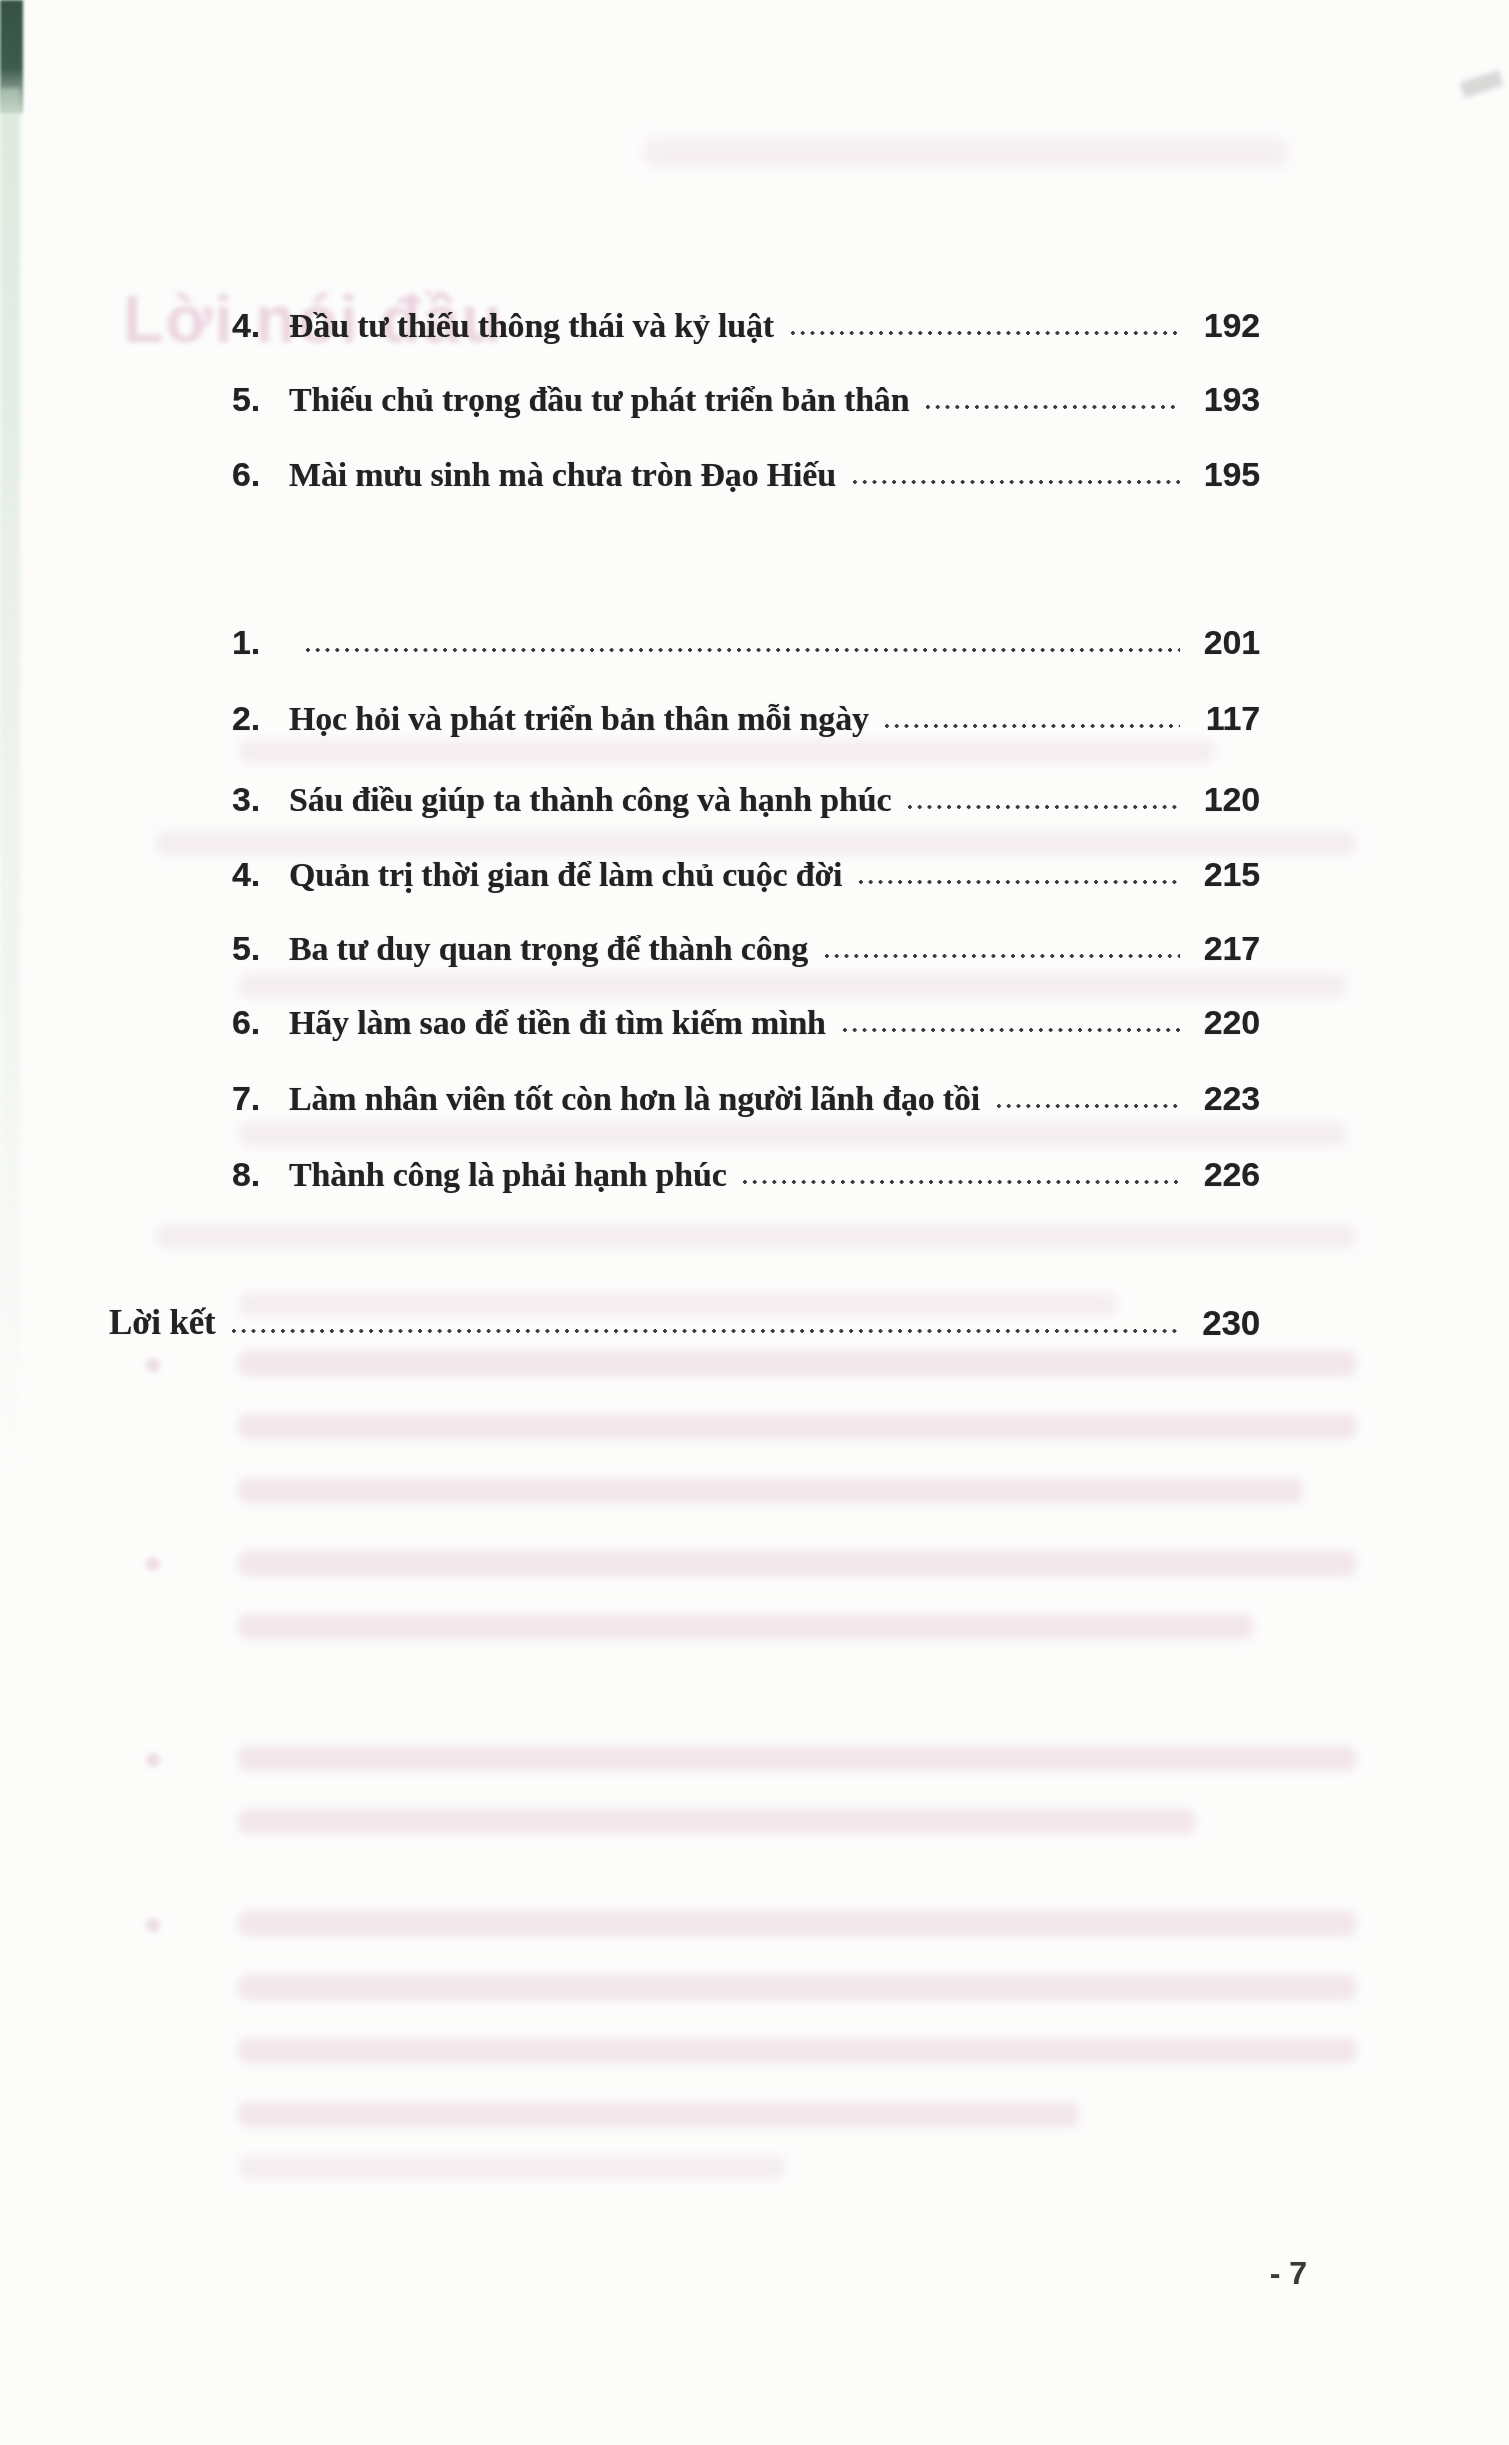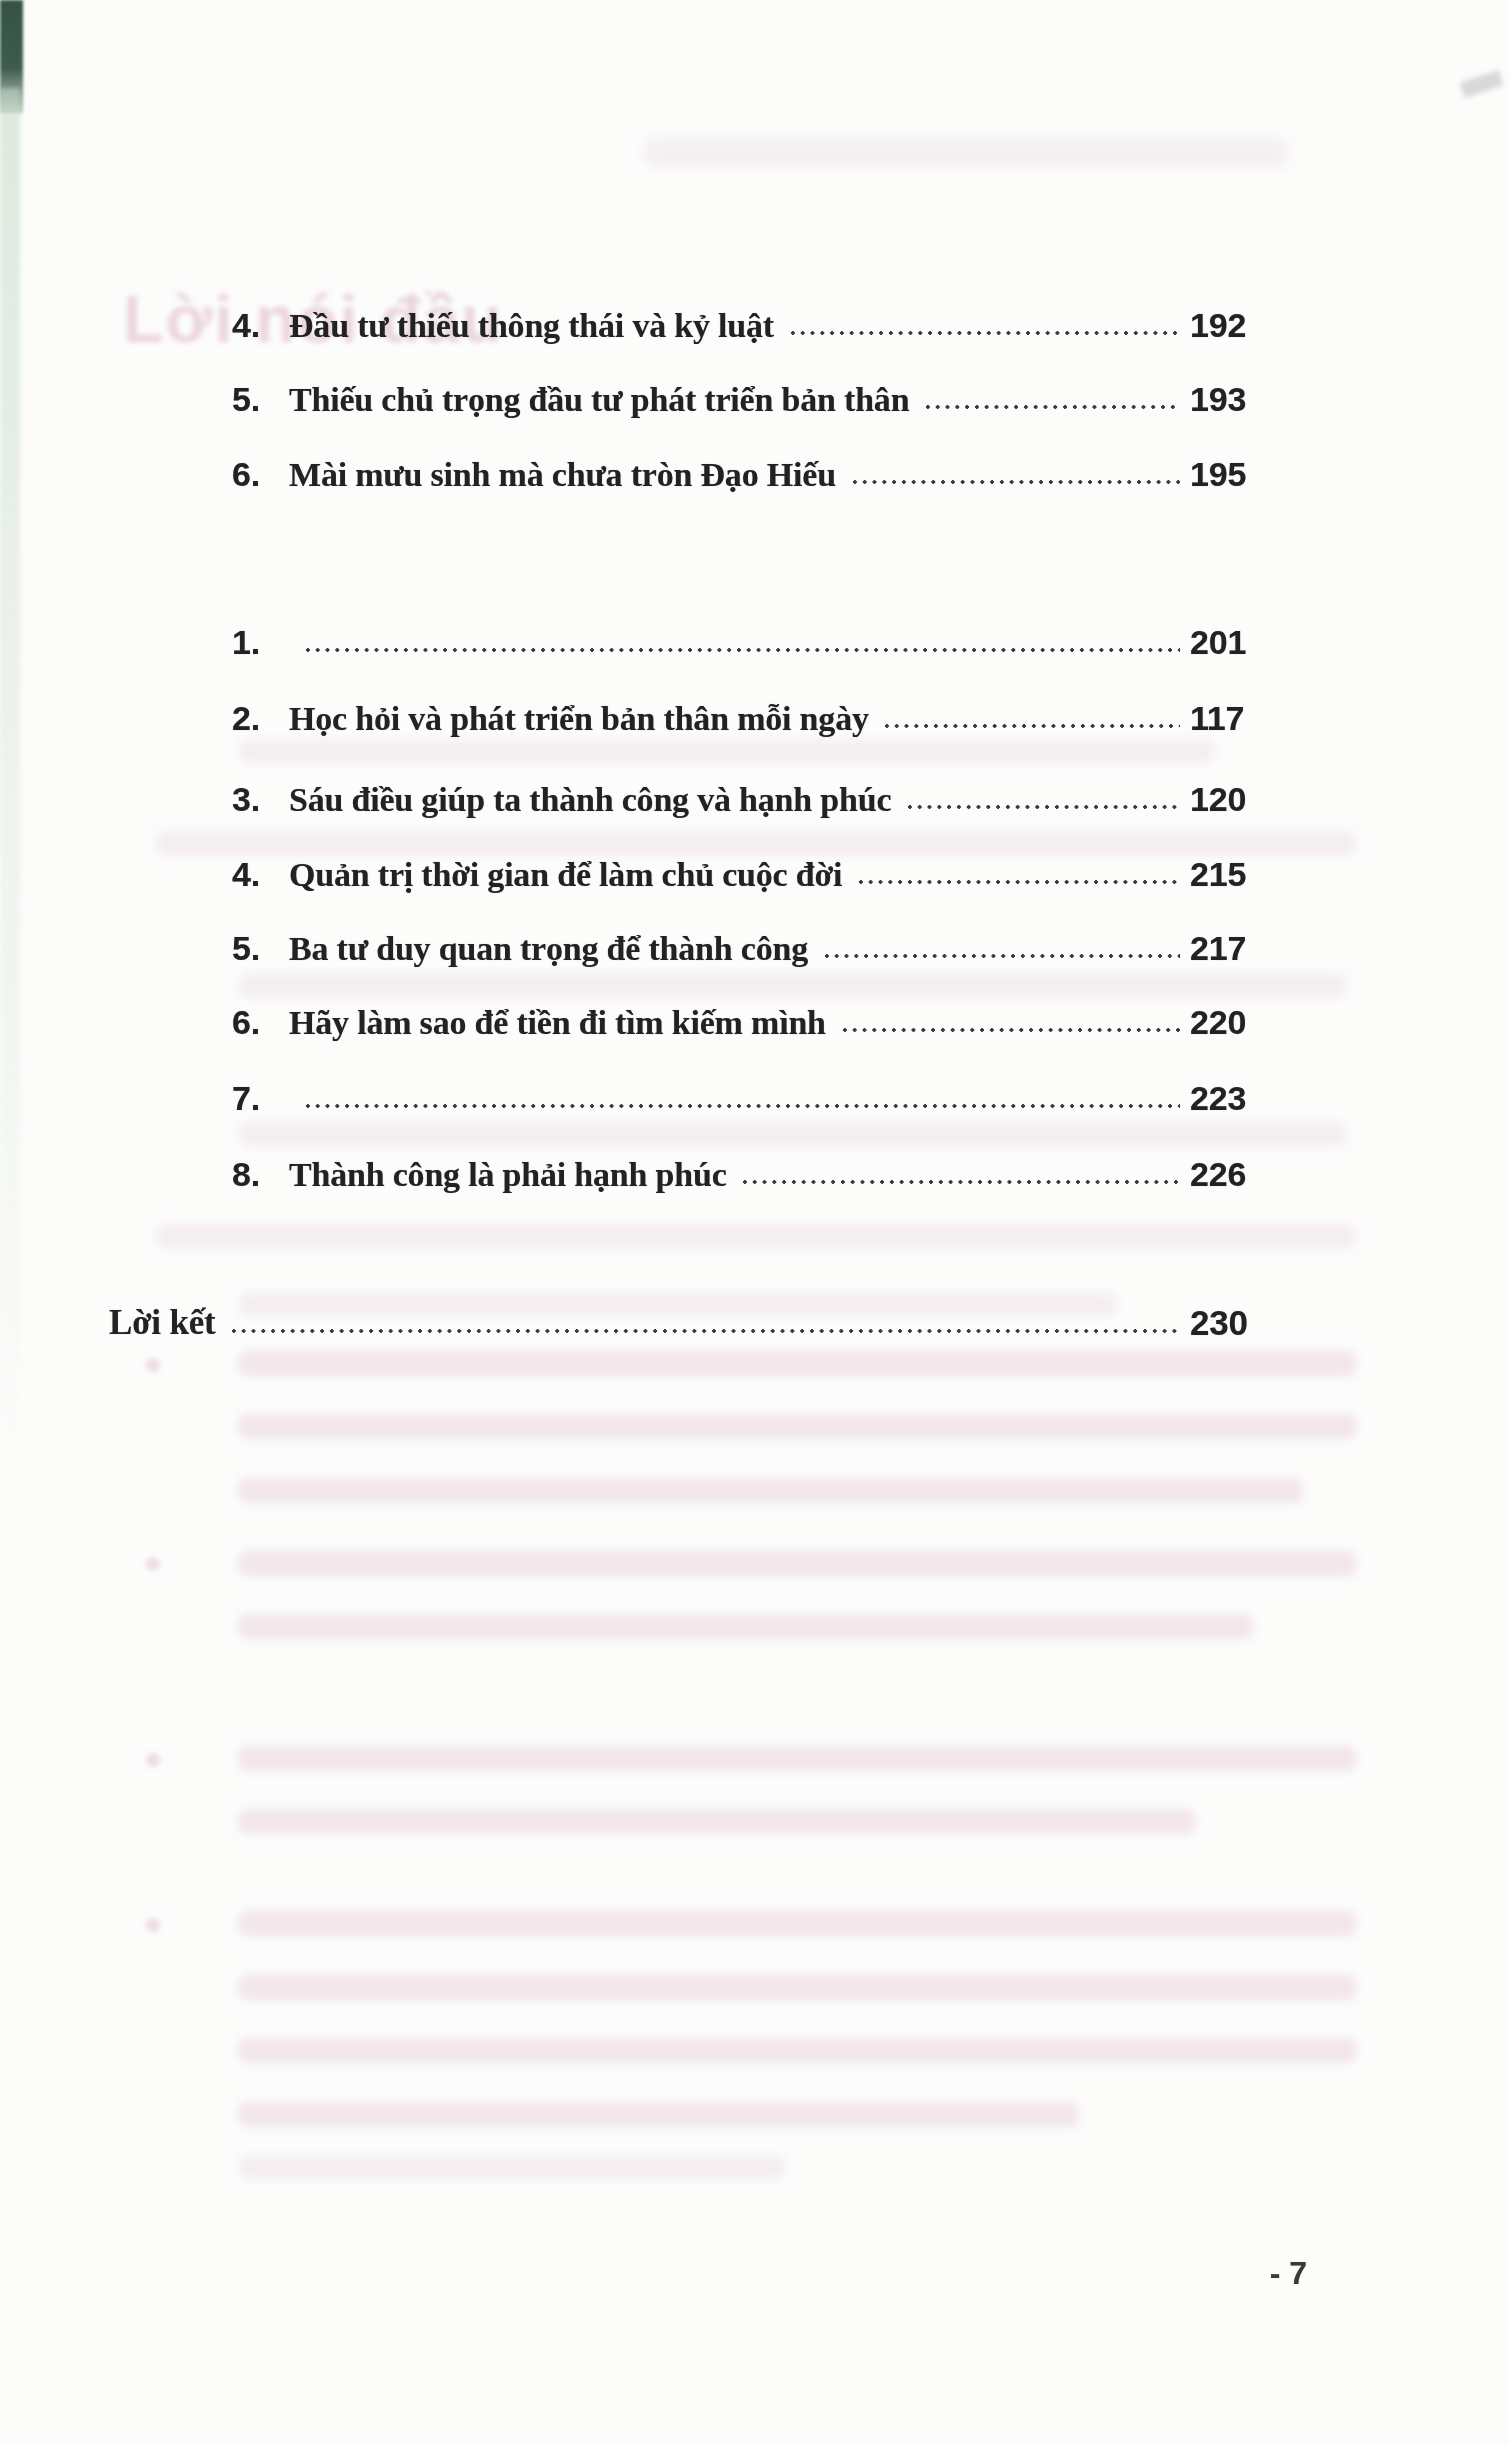--- a/index.html
+++ b/index.html
@@ -57,21 +57,21 @@
     text-shadow:0 0 1px rgba(34,34,34,.38);
     white-space:nowrap;
   }
   .row .num{width:57px;flex:0 0 auto;}
   .row .title{flex:0 0 auto;font-family:Liberation Serif, serif;}
   .row .dots{
     flex:1 1 auto;height:7.8px;margin:0 9.8px 7.8px 13.7px;
     background-image:radial-gradient(circle,#3c3c3c 1.7px,rgba(60,60,60,0) 2px);
     background-size:9.8px 7.8px;background-position:left bottom;background-repeat:repeat-x;
   }
-  .row .pg{flex:0 0 auto;min-width:70px;text-align:left;}
+  .row .pg{flex:0 0 auto;min-width:70px;text-align:right;}
   .row.chapter{left:135px;font-size:35px;}
   .row.closing{left:109px;font-size:35px;}
 
   .footer-page{
     position:absolute;left:1151px;top:2255px;width:156px;
     text-align:right;font-size:32px;font-weight:700;color:#3a3a35;
     text-shadow:0 0 1px rgba(58,58,53,.4);
   }
 </style>
 </head>
@@ -163,20 +163,21 @@
     <span class="pg">217</span>
   </div>
   <div class="row" style="top:995px">
     <span class="num">6.</span>
     <span class="title">Hãy làm sao để tiền đi tìm kiếm mình</span>
     <span class="dots"></span>
     <span class="pg">220</span>
   </div>
   <div class="row" style="top:1071px">
     <span class="num">7.</span>
+    <span class="title">Làm nhân viên tốt còn hơn là người lãnh đạo tồi</span>
     <span class="dots"></span>
     <span class="pg">223</span>
   </div>
   <div class="row" style="top:1147px">
     <span class="num">8.</span>
     <span class="title">Thành công là phải hạnh phúc</span>
     <span class="dots"></span>
     <span class="pg">226</span>
   </div>
 

